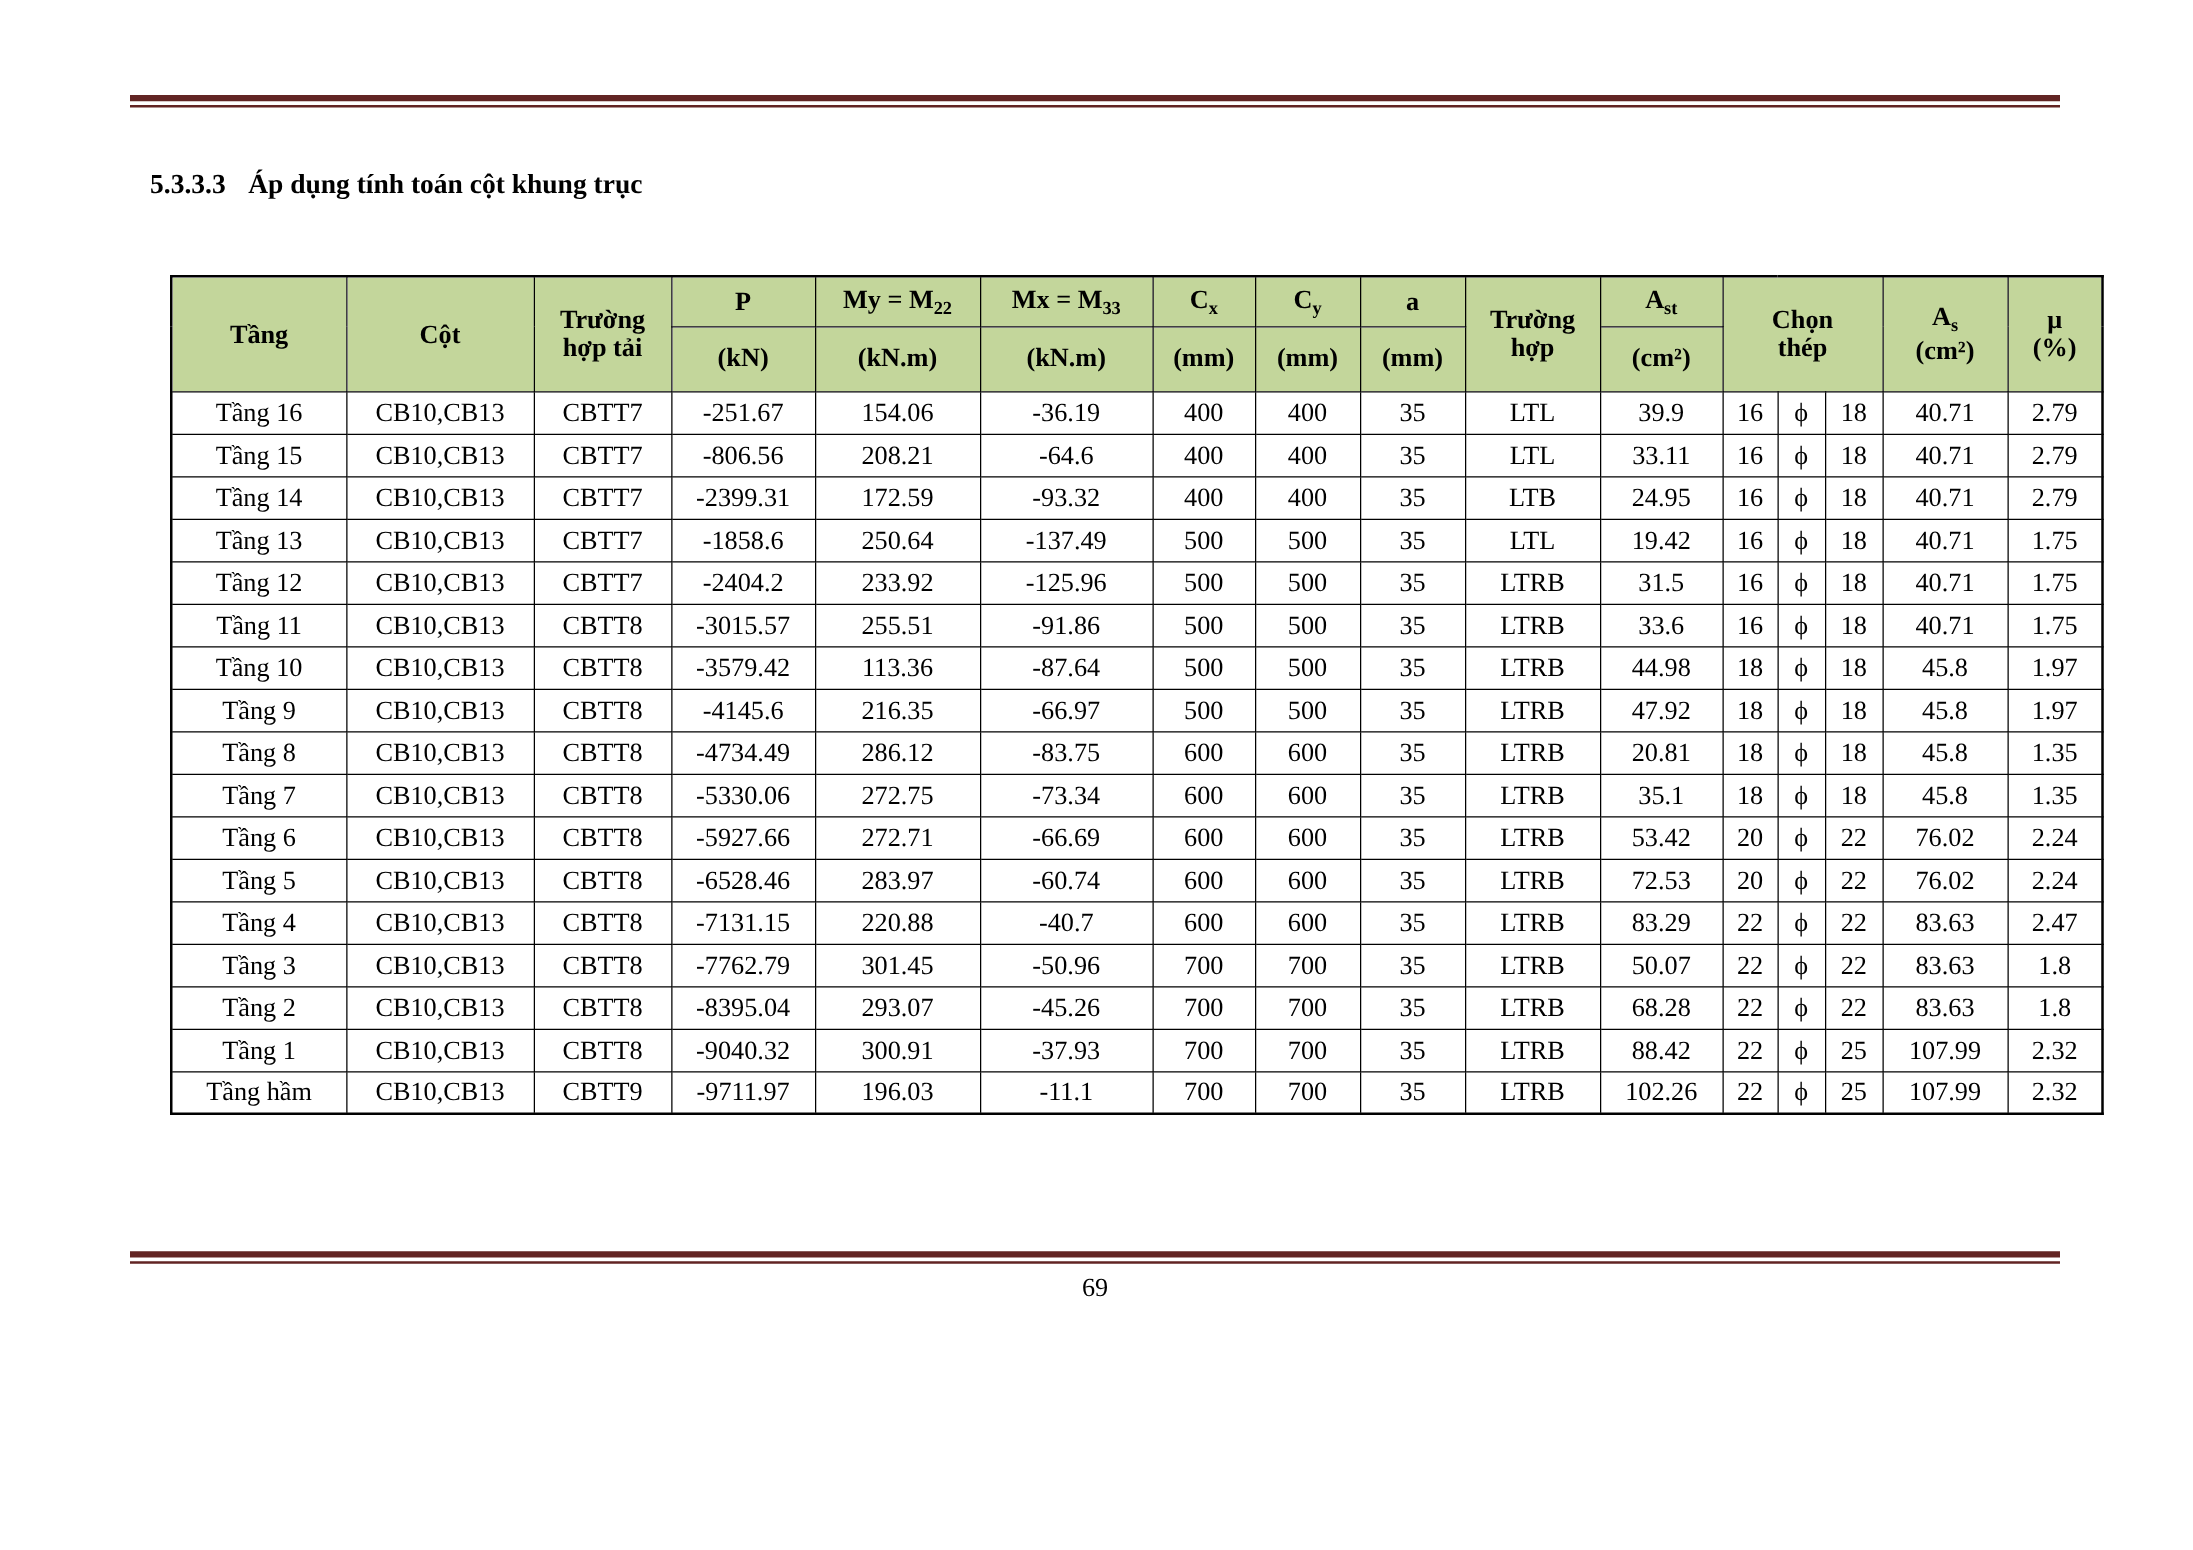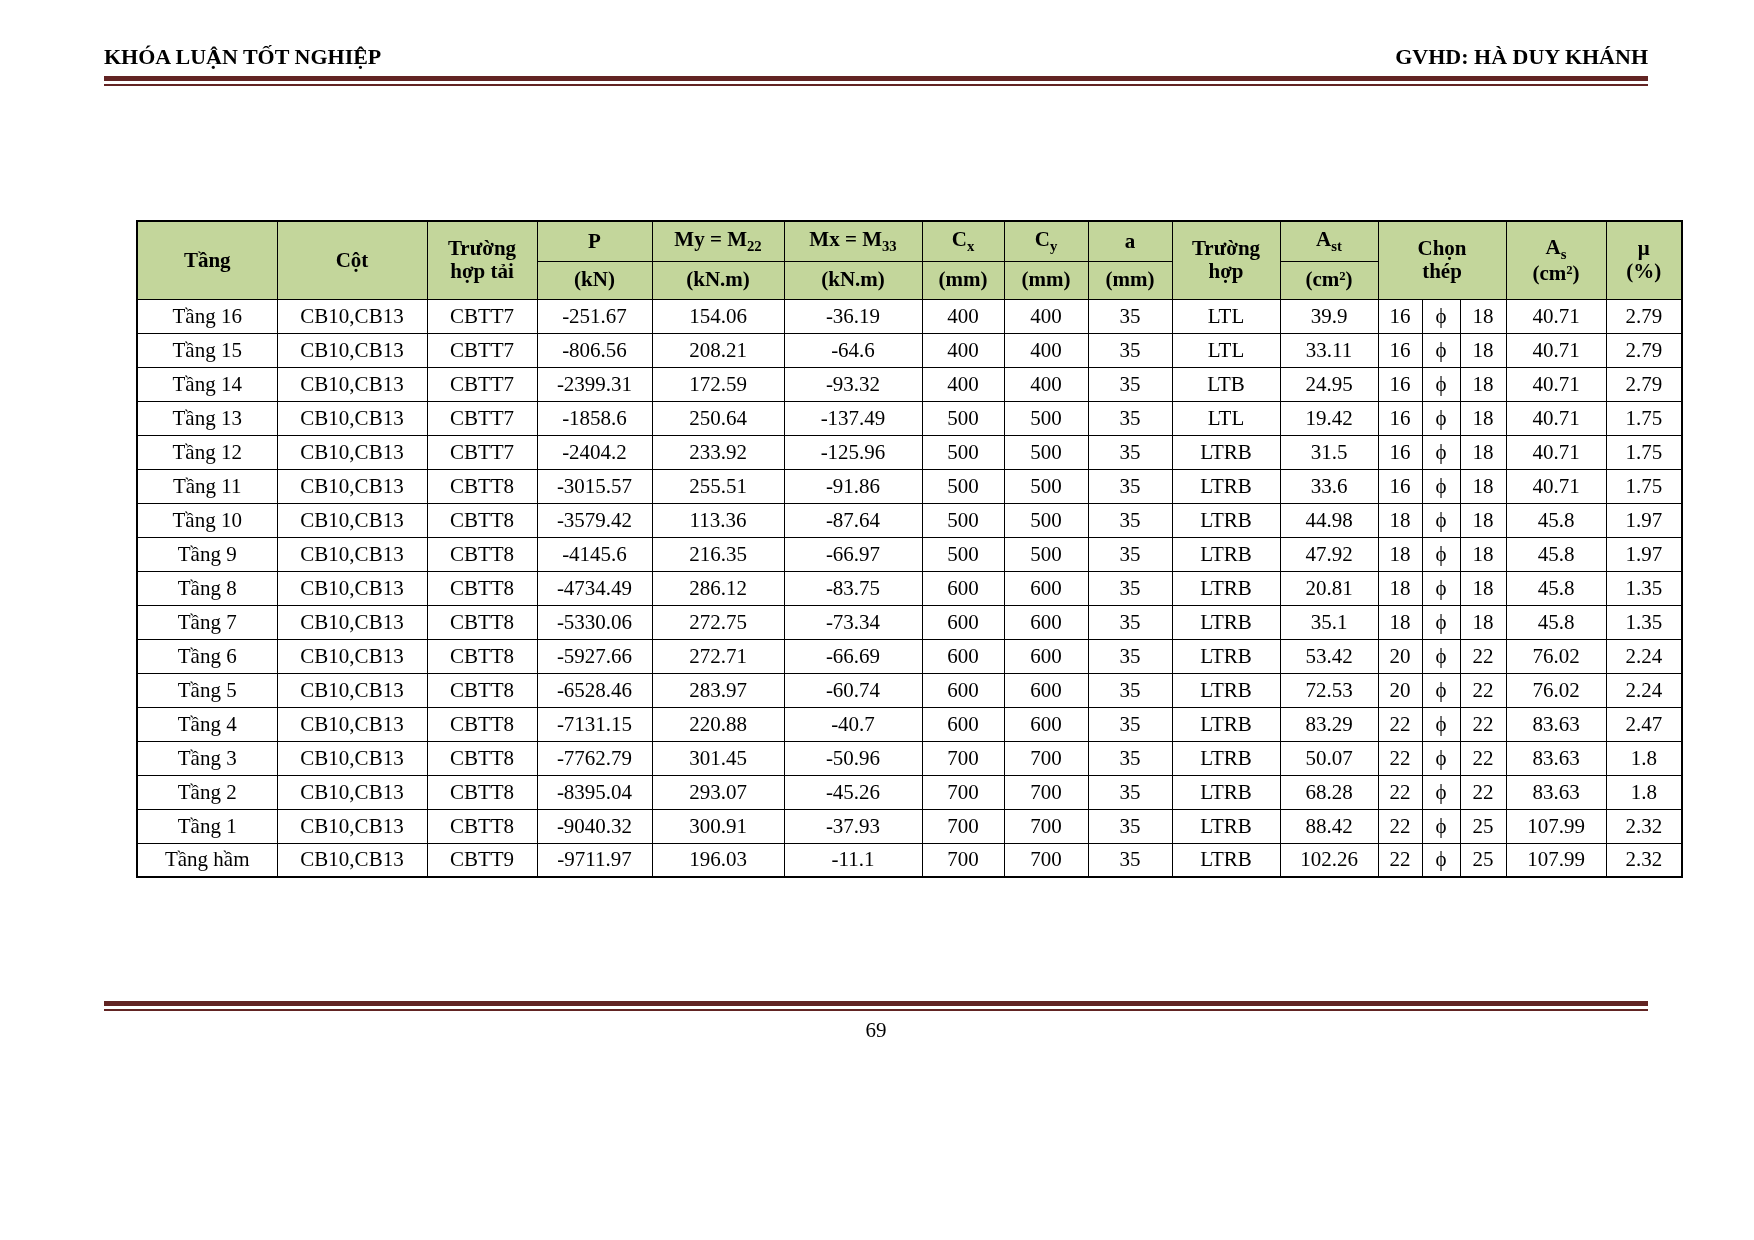--- a/index.html
+++ b/index.html
@@ -53,41 +53,40 @@
     padding:1px 4px;
     overflow:hidden;
   }
   thead th {
     background:#c3d69b;
     font-weight:bold;
     font-size:21px;
     height:40px;
     line-height:1.1;
   }
-  thead tr.unit-row th { height:38px; }
+  thead tr.unit-row th { height:52px; }
   tbody td {
     font-size:21px;
     height:34px;
     white-space:nowrap;
   }
   .narrow { max-width:64px; margin:0 auto; }
   .narrow2 { max-width:96px; margin:0 auto; }
   sub { font-size:0.7em; }
 </style>
 </head>
 <body>
 
 <div class="page">
 
-  <div class="running-header">
-    <span>KHÓA LUẬN TỐT NGHIỆP</span>
-    <span>GVHD: HÀ DUY KHÁNH</span>
+  <div class="rule top"></div>
+
+  <div class="section-heading">
+    <span class="num">5.3.3.3</span><span>Áp dụng tính toán cột khung trục</span>
   </div>
-  <div class="rule top"></div>
-
 
 
   <div class="table-wrap">
     <table>
       <colgroup>
         <col style="width:140px">
           <col style="width:150px">
           <col style="width:110px">
         <col style="width:115px">
           <col style="width:132px">

